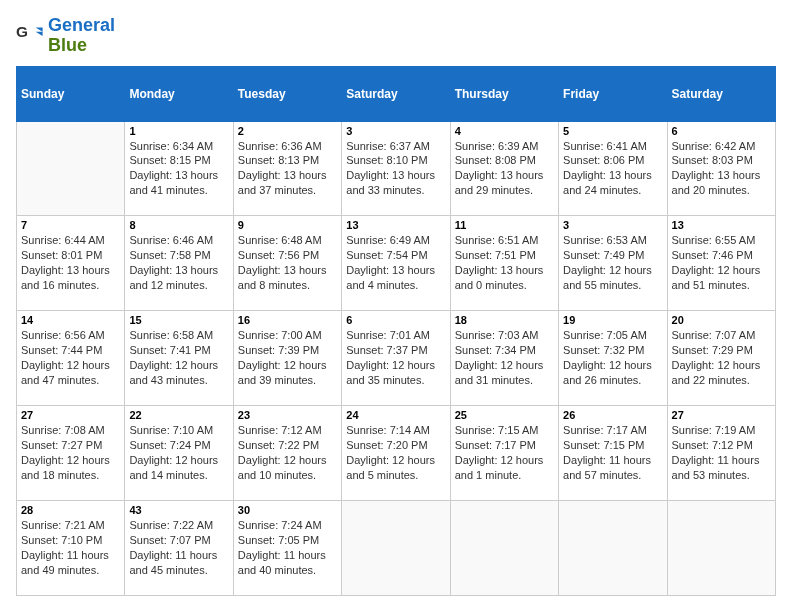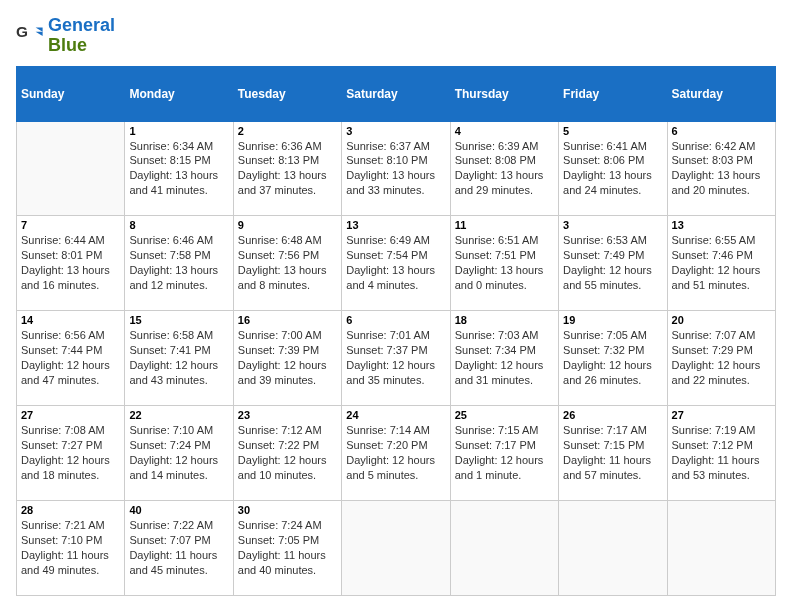--- a/index.html
+++ b/index.html
@@ -241,21 +241,21 @@
             <span class="day-num">27</span>
             <div class="day-info">Sunrise: 7:19 AM<br>Sunset: 7:12 PM<br>Daylight: 11 hours<br>and 53 minutes.</div>
           </td>
         </tr>
         <tr>
           <td>
             <span class="day-num">28</span>
             <div class="day-info">Sunrise: 7:21 AM<br>Sunset: 7:10 PM<br>Daylight: 11 hours<br>and 49 minutes.</div>
           </td>
           <td>
-            <span class="day-num">40</span>
+            <span class="day-num">43</span>
             <div class="day-info">Sunrise: 7:22 AM<br>Sunset: 7:07 PM<br>Daylight: 11 hours<br>and 45 minutes.</div>
           </td>
           <td>
             <span class="day-num">30</span>
             <div class="day-info">Sunrise: 7:24 AM<br>Sunset: 7:05 PM<br>Daylight: 11 hours<br>and 40 minutes.</div>
           </td>
           <td class="empty-cell"></td>
           <td class="empty-cell"></td>
           <td class="empty-cell"></td>
           <td class="empty-cell"></td>

